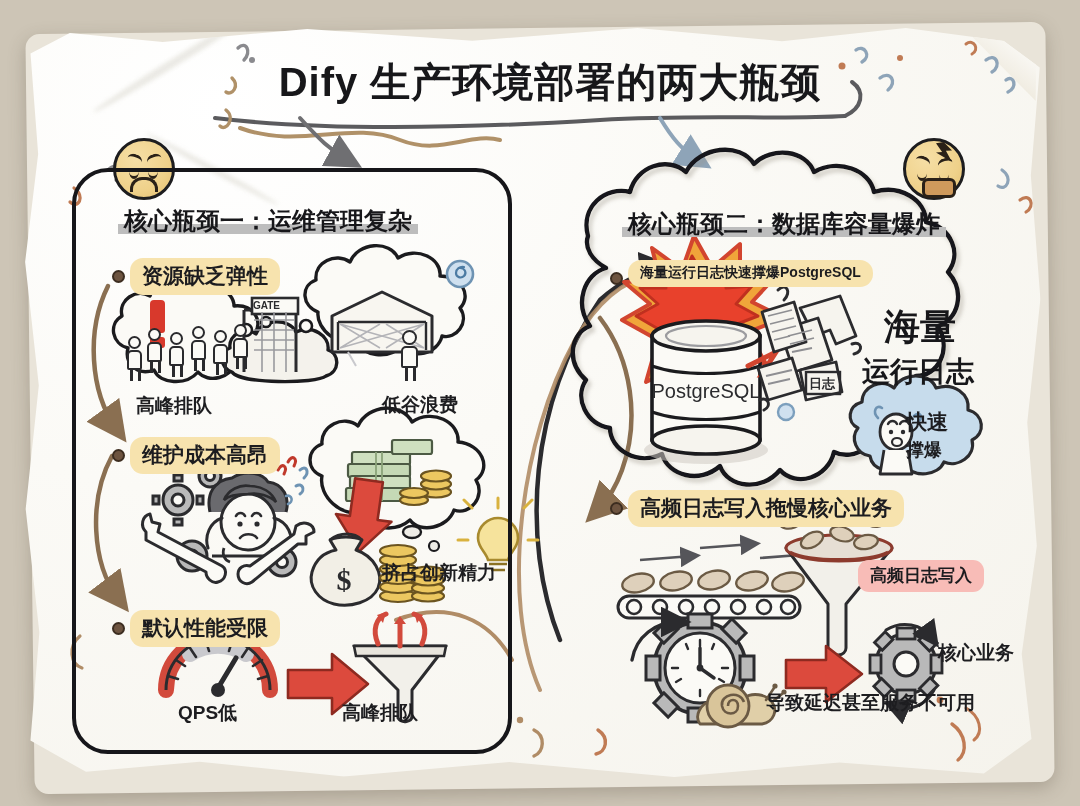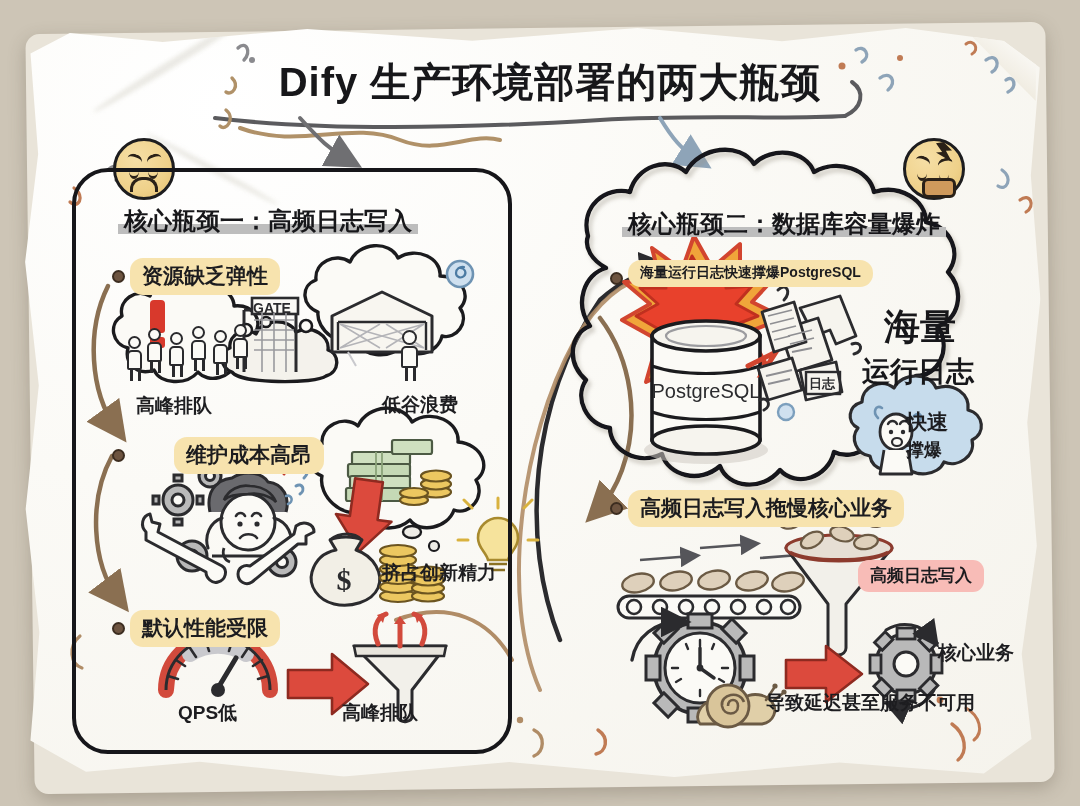--- a/index.html
+++ b/index.html
@@ -485,30 +485,30 @@
     <div class="eye" style="left:11px;top:25px;"></div>
     <div class="eye" style="left:33px;top:26px;"></div>
     <div style="position:absolute;left:16px;top:37px;width:28px;height:14px;border:3px solid #2a2118;border-radius:6px;
                 background:#cf9a5c;"></div>
     <div class="bolt" style="left:30px;top:1px;"></div>
   </div>
 
   <div class="panel-left"></div>
 
   <div class="hdr" style="left:118px;top:205px;">
-    <span class="hl">核心瓶颈一：高频日志写入</span>
+    <span class="hl">核心瓶颈一：运维管理复杂</span>
   </div>
 
   <div class="dot" style="left:112px;top:270px;"></div>
   <div class="chip" style="left:130px;top:258px;">资源缺乏弹性</div>
 
   <div style="position:absolute;left:150px;top:300px;width:15px;height:33px;background:#d8392c;
               border-radius:4px 4px 3px 3px;"></div>
   <div style="position:absolute;left:150px;top:337px;width:15px;height:11px;background:#d8392c;border-radius:3px;"></div>
-  <div style="position:absolute;left:253px;top:300px;font-size:14px;font-weight:bold;color:#2b2b2e;
+  <div style="position:absolute;left:253px;top:300px;font-size:10px;font-weight:bold;color:#2b2b2e;
               font-family:'Liberation Sans',sans-serif;">GATE</div>
 
   <div class="stick" style="left:126px;top:336px;">
     <div class="h" style="left:2px;top:0;"></div>
       <div class="b" style="left:1px;top:14px;"></div>
     <div class="l" style="left:4px;top:33px;"></div>
       <div class="l" style="left:12px;top:33px;"></div>
   </div>
   <div class="stick" style="left:146px;top:328px;">
     <div class="h" style="left:2px;top:0;"></div>
@@ -545,21 +545,21 @@
     <div class="h" style="left:2px;top:0;width:15px;height:15px;"></div>
     <div class="b" style="left:1px;top:16px;width:17px;height:22px;"></div>
     <div class="l" style="left:5px;top:37px;height:14px;"></div>
       <div class="l" style="left:13px;top:37px;height:14px;"></div>
   </div>
 
   <div class="cap" style="left:136px;top:393px;">高峰排队</div>
   <div class="cap" style="left:382px;top:392px;">低谷浪费</div>
 
   <div class="dot" style="left:112px;top:449px;"></div>
-  <div class="chip" style="left:130px;top:437px;margin-left:44px;">维护成本高昂</div>
+  <div class="chip" style="left:130px;top:437px;">维护成本高昂</div>
   <div class="cap" style="left:382px;top:560px;">挤占创新精力</div>
 
   <div class="dot" style="left:112px;top:622px;"></div>
   <div class="chip" style="left:130px;top:610px;">默认性能受限</div>
   <div class="cap" style="left:178px;top:700px;">QPS低</div>
   <div class="cap" style="left:342px;top:700px;">高峰排队</div>
 
   <div class="hdr" style="left:622px;top:208px;">
     <span class="hl">核心瓶颈二：数据库容量爆炸</span>
   </div>

